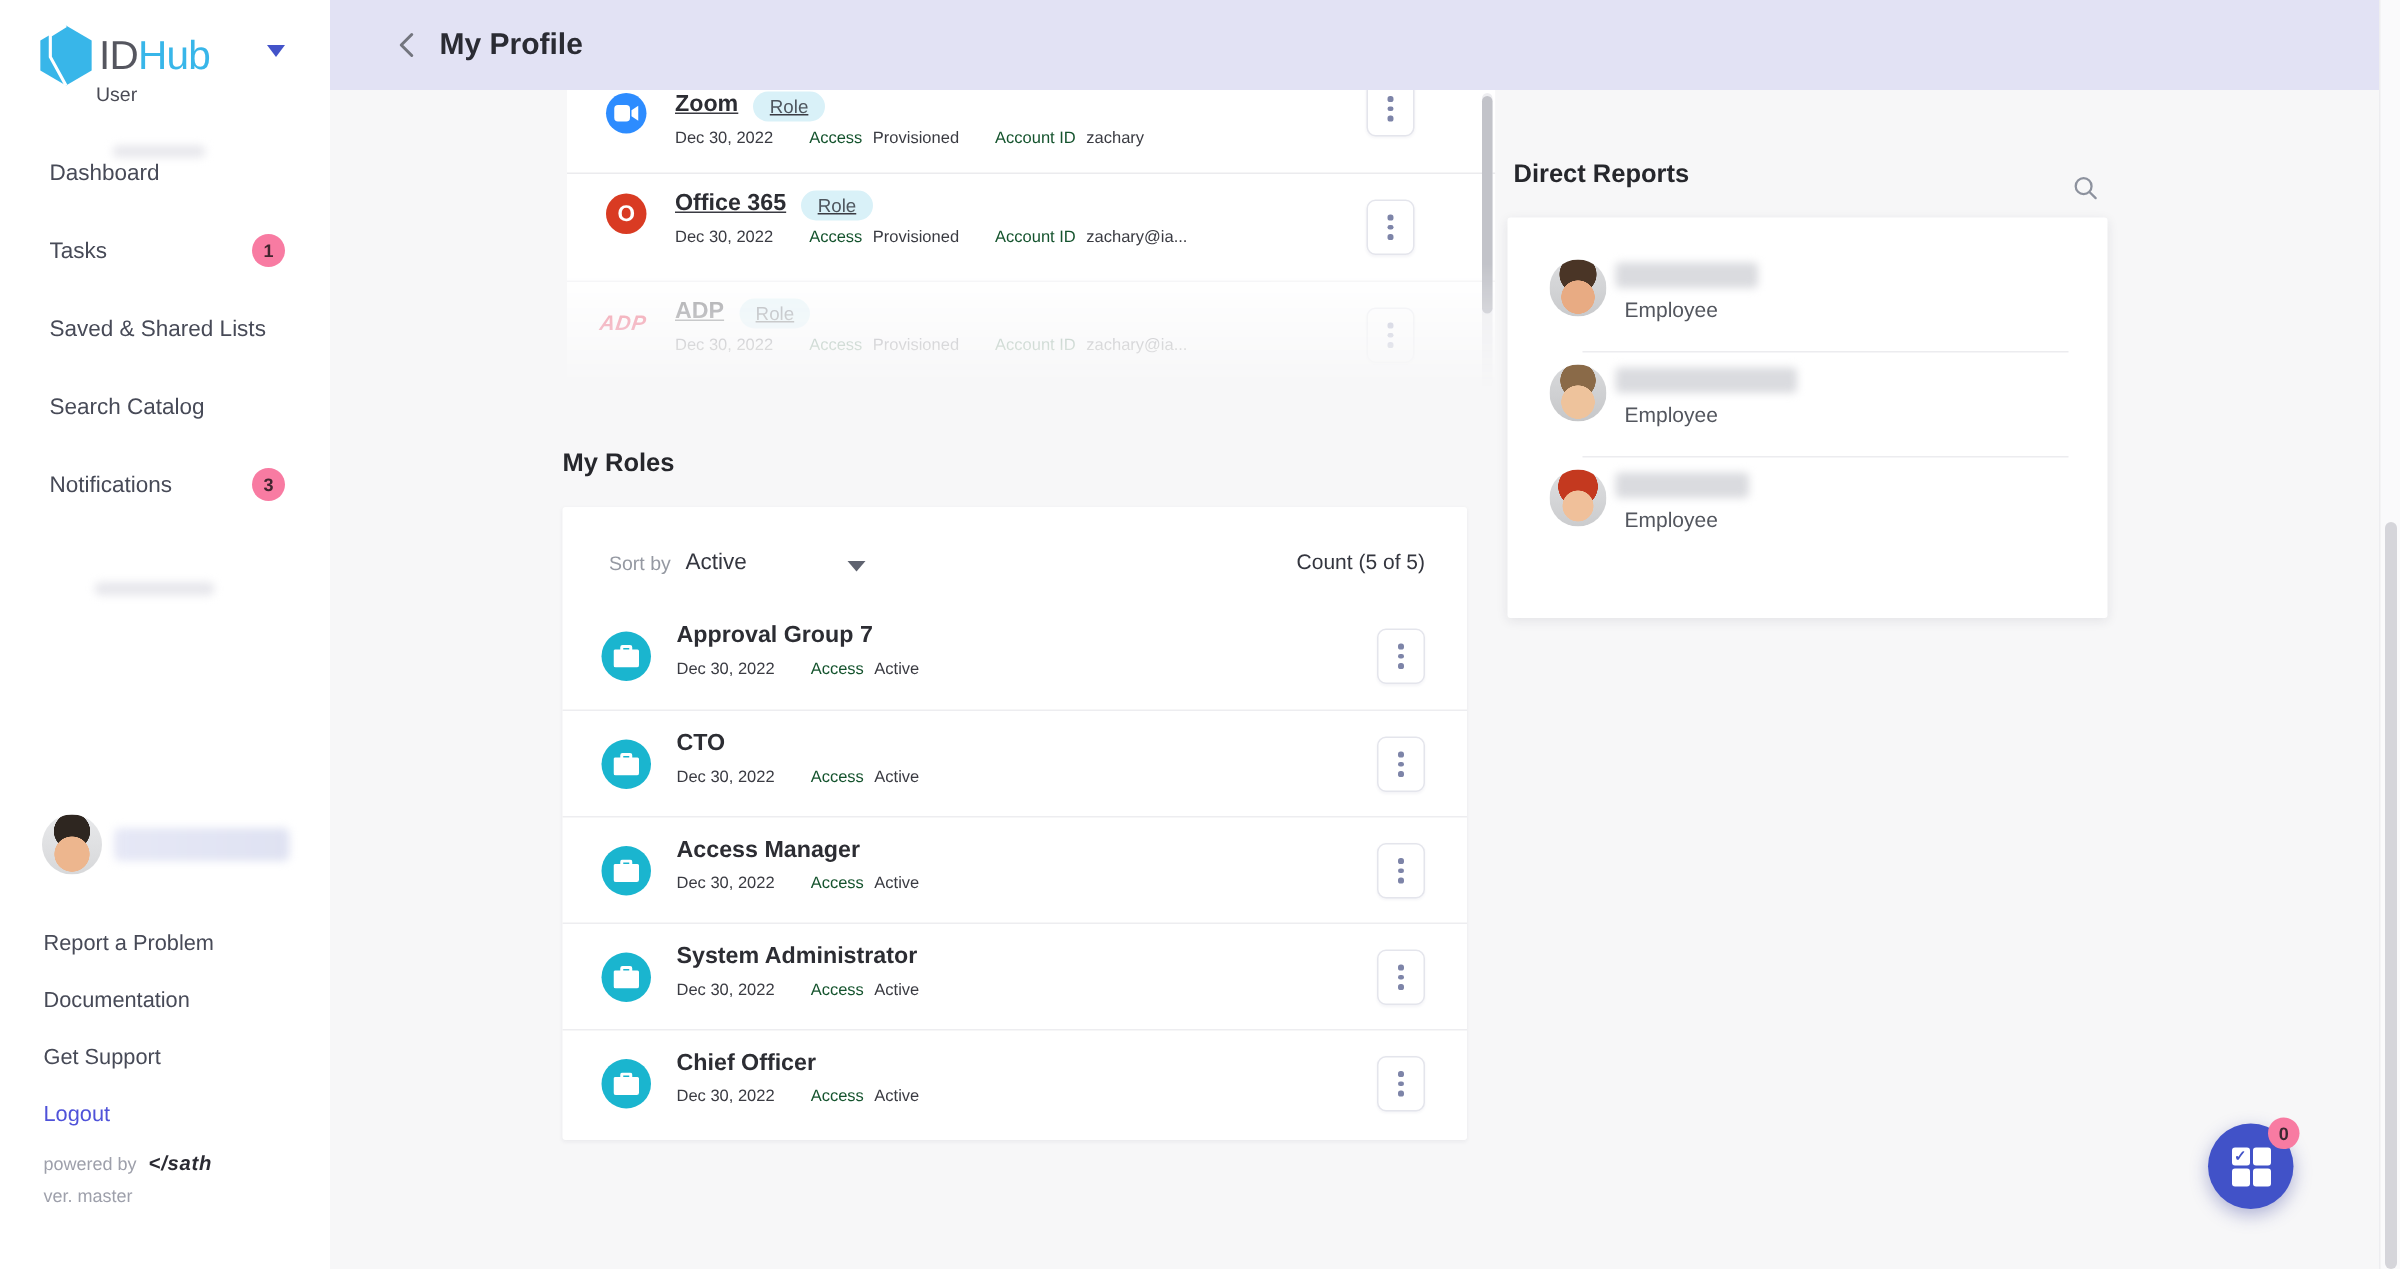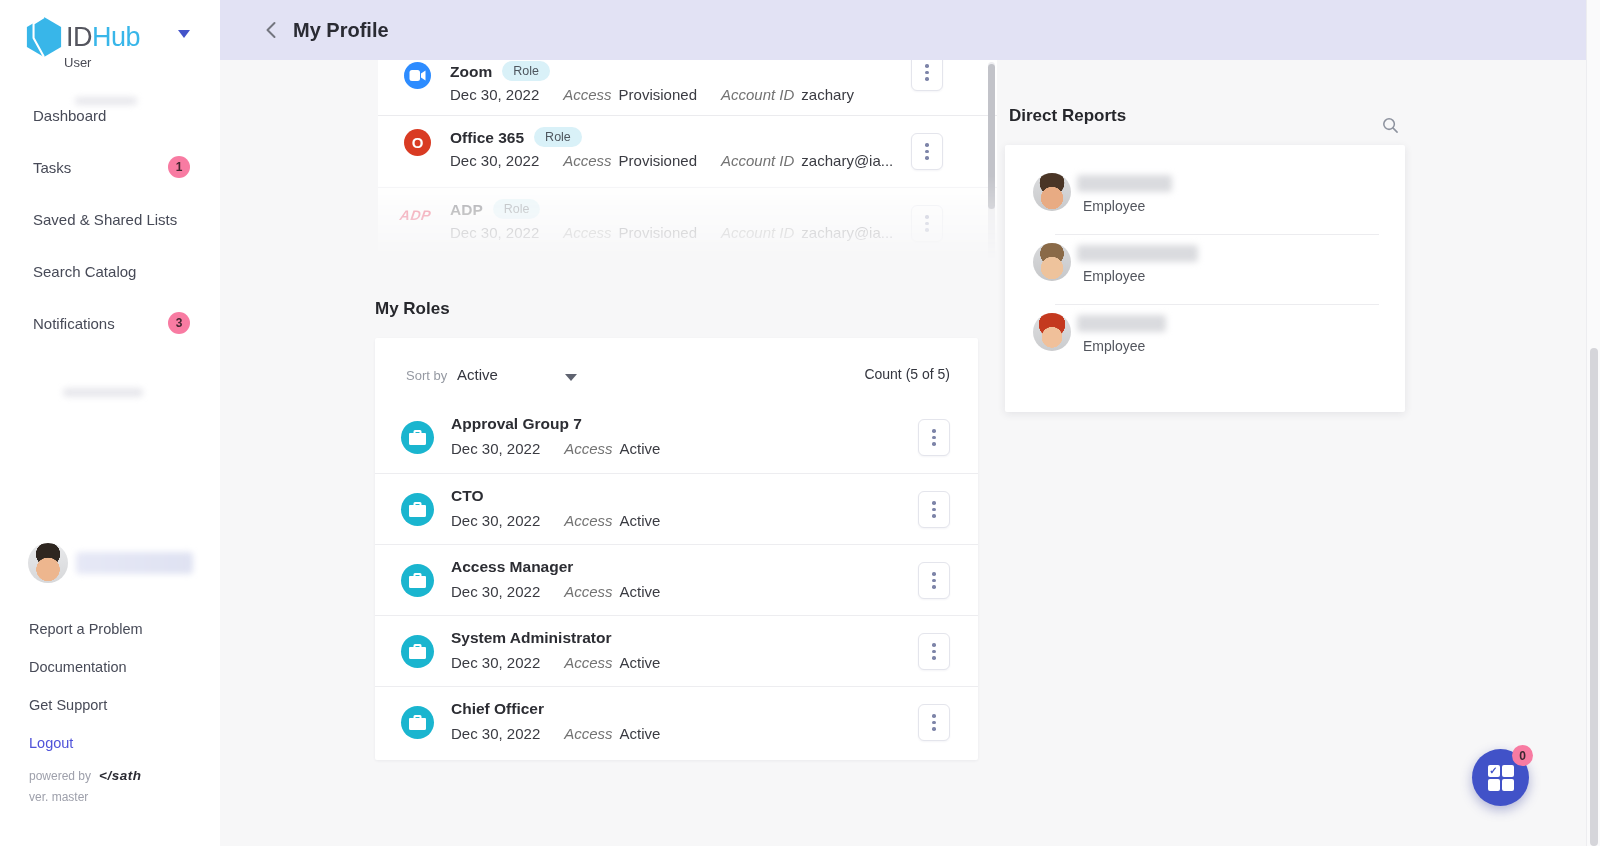--- a/index.html
+++ b/index.html
@@ -79,27 +79,27 @@
     mask-image:linear-gradient(to bottom,#000 58%,rgba(0,0,0,0.5) 80%,transparent 100%); }
   .app-row { position:relative; }
   .app-row-1 { height:55px; }
   .app-row-n { height:72px; border-top:1px solid #ebebee; }
   .app-icon { position:absolute; left:26px; width:27px; height:27px; border-radius:50%;
     display:flex; align-items:center; justify-content:center; }
   .zoom-bg { background:#2d8cff; }
   .office-bg { background:#d93b23; color:#fff; font-weight:bold; font-size:15px; }
   .adp-logo { position:absolute; left:22px; font-style:italic; font-weight:bold;
     font-size:14px; color:#e4002b; letter-spacing:0.5px; transform:skewX(-8deg); }
-  .app-title-line { position:absolute; left:72px; display:flex; align-items:flex-end; }
+  .app-title-line { position:absolute; left:72px; display:flex; align-items:flex-start;text-decoration:underline; }
   .app-name { font-size:15.5px; font-weight:bold; color:#2c2d33; }
   .role-pill { margin-left:10px; background:#d9f1f8; color:#4e565e; font-size:12.5px;
     padding:3px 11px; border-radius:11px; }
   .meta-line { position:absolute; left:72px; display:flex; align-items:center;
-    font-size:15px; color:#3a3b42; }
-  .meta-label { color:#737373;font-style:italic; }
+    font-size:11px; color:#3a3b42; }
+  .meta-label { color:#14532d; }
   .gap24 { width:24px; } .gap7 { width:7px; }
   .kebab { position:absolute; width:32px; height:37px; background:#fff;
     border:1px solid #e4e5ec; border-radius:6px; display:flex; flex-direction:column;
     align-items:center; justify-content:center; gap:3px; cursor:pointer;
     box-shadow:0 1px 2px rgba(40,44,90,0.05); }
   .kebab i { width:3.5px; height:3.5px; border-radius:50%; background:#7d84a8; }
   .apps-kebab { right:54px; }
   .faded { opacity:0.45; }
   .inner-scroll-track { position:absolute; right:2px; top:2px; width:7px; height:256px;
     background:#eeeef1; border-radius:4px; }

